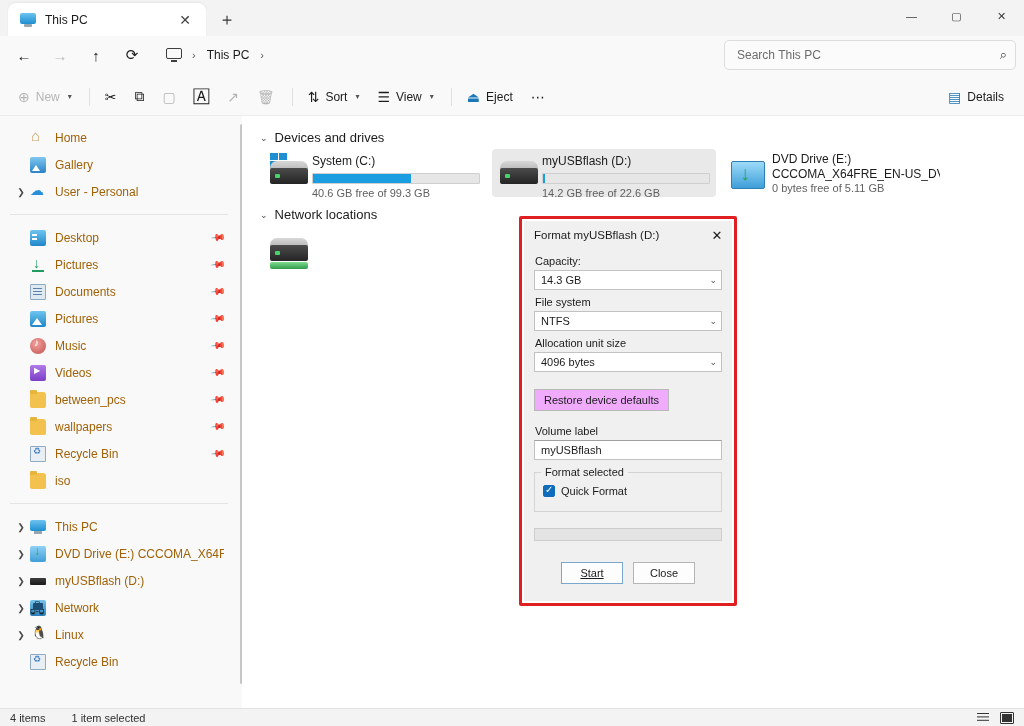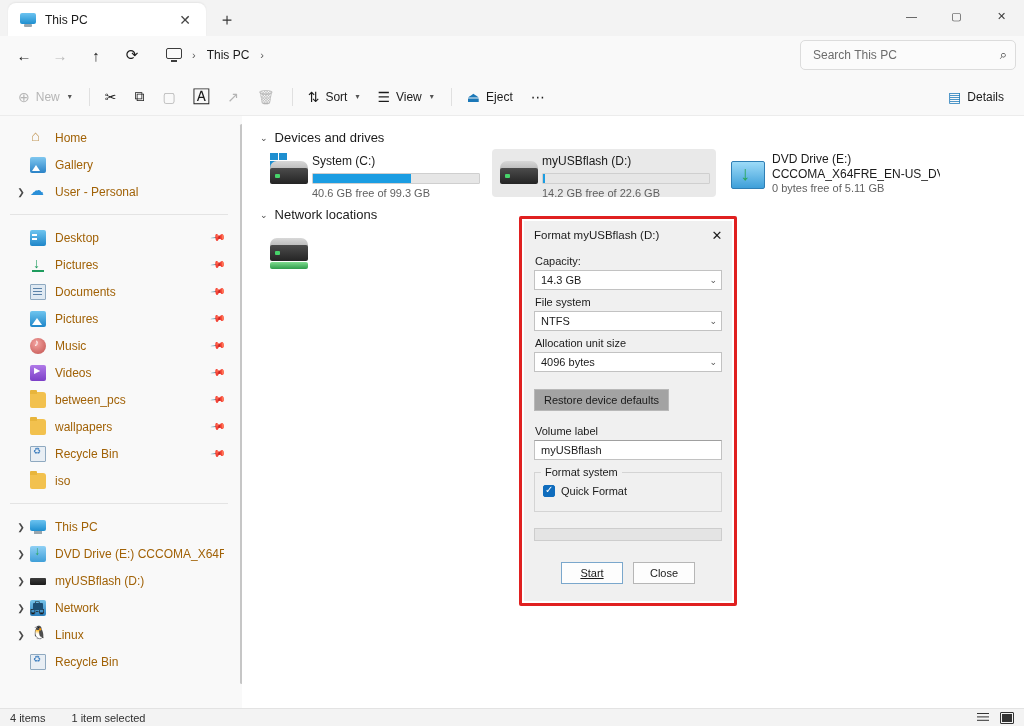--- a/index.html
+++ b/index.html
@@ -59,21 +59,21 @@
     flex:1; height:30px; margin-left:6px; margin-right:10px; border-radius:5px;
     display:flex; align-items:center; padding: 0 8px; background:transparent;
   }
   .bc-pcicon { width:16px; height:14px; position:relative; margin-right:4px; }
   .bc-pcicon .s { position:absolute; left:0; top:0; width:16px; height:11px;
      border:1.4px solid #3d3d3d; border-radius:2px; }
   .bc-pcicon .b { position:absolute; left:5px; top:12px; width:6px; height:2px; background:#3d3d3d; }
   .bc-sep { color:#5a5a5a; font-size:11px; margin: 0 6px; }
   .bc-item { font-size:12px; color:#1b1b1b; padding: 3px 5px; border-radius:3px; }
   .searchbox {
-    width: 216px; height:30px; border:1px solid #dcdcdc; border-radius:5px;
+    width: 292px; height:30px; border:1px solid #dcdcdc; border-radius:5px;
     background:#fbfbfb; display:flex; align-items:center; padding: 0 8px 0 12px; justify-content: flex-end;
   }
   .searchbox .ph { flex:1; color:#6c6c6c; font-size:12px; }
   .searchbox .mag { color:#3a3a3a; font-size:13px; }
 
   
   .toolbar {
     position:absolute; left:0; top:78px; width:1024px; height:38px;
     background:#f9f9f9; display:flex; align-items:center; padding: 0 10px;
     border-bottom:1px solid #ececec;
@@ -222,21 +222,21 @@
     font-size:13px; color:#1b1b1b; }
   .dlg-body { padding: 0 10px; }
   .fld-label { font-size:11px; color:#1b1b1b; margin: 6px 0 3px 1px; }
   .combo {
     height:20px; background:#fff; border:1px solid #c2c2c2; display:flex;
     align-items:center; padding: 0 4px 0 6px; font-size:11px; color:#1b1b1b;
   }
   .combo .val { flex:1; }
   .combo .cv { font-size:9px; color:#555; }
   .btn-restore {
-    margin-top: 17px; height:22px; background:#a3a3a3; border:1px solid #b8b8b8;
+    margin-top: 17px; height:22px; background:#f0abfc; border:1px solid #b8b8b8;
     display:inline-flex; align-items:center; justify-content:center; padding: 0 9px;
     font-size:11px; color:#1b1b1b;
   }
   .txtinput {
     height:20px; background:#fff; border:1px solid #c2c2c2; border-top-color:#a0a0a0;
     display:flex; align-items:center; padding: 0 6px; font-size:11px; color:#1b1b1b;
   }
   .groupbox {
     margin-top: 12px; border:1px solid #d4d4d4; padding: 10px 8px 14px 8px; position:relative;
   }
@@ -585,21 +585,21 @@
         <span class="val">4096 bytes</span>
         <span class="cv">⌄</span>
       </div>
 
       <div class="btn-restore">Restore device defaults</div>
 
       <div class="fld-label" style="margin-top:14px;">Volume label</div>
       <div class="txtinput">myUSBflash</div>
 
       <div class="groupbox">
-        <span class="gb-title">Format system</span>
+        <span class="gb-title">Format selected</span>
         <div class="cbrow">
           <span class="cbox"></span>
           <span class="cblabel">Quick Format</span>
         </div>
       </div>
 
       <div class="progress"></div>
 
       <div class="dlg-buttons">
         <div class="dbtn primary">Start</div>

